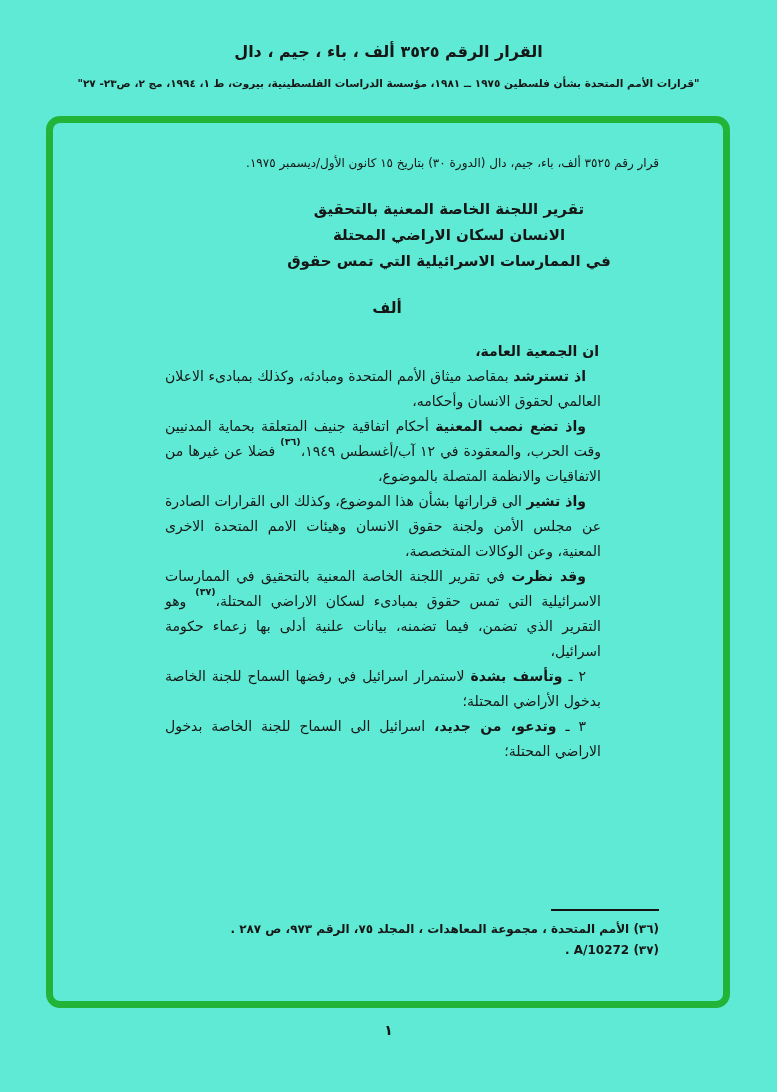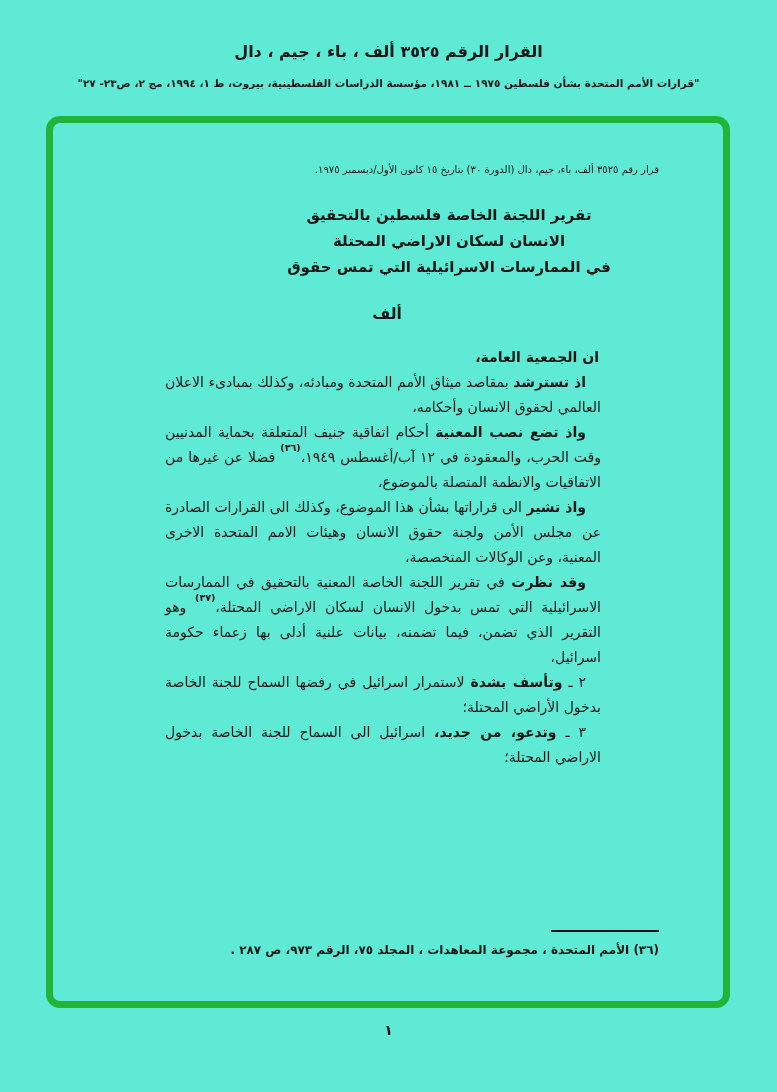--- a/index.html
+++ b/index.html
@@ -33,22 +33,22 @@
     border-radius:14px;
   }
   
   .content{
     direction:rtl;
     padding:16px 64px 0 112px;
     font-size:14px;line-height:25px;
     text-align:justify;
   }
   .intro{
-    margin:18px 0 20px 0;
-    font-size:10px;
+    margin:12px 0 20px 0;
+    font-size:12px;
     text-align:justify;
   }
   .doc-title{
     text-align:center;font-weight:bold;
     font-size:15px;line-height:26px;
     margin:0 0 22px 0;
     position:relative;left:37px;
   }
   .section-head{
     text-align:center;font-weight:bold;
@@ -91,47 +91,48 @@
     <div class="hdr-title">القرار الرقم ٣٥٢٥ ألف ، باء ، جيم ، دال</div>
     <div class="hdr-cite">"قرارات الأمم المتحدة بشأن فلسطين ١٩٧٥ ــ ١٩٨١، مؤسسة الدراسات الفلسطينية، بيروت، ط ١، ١٩٩٤، مج ٢، ص٢٣- ٢٧"</div>
   </div>
 
   <div class="frame">
     <div class="content">
 
       <p class="intro">قرار رقم ٣٥٢٥ ألف، باء، جيم، دال (الدورة ٣٠) بتاريخ ١٥ كانون الأول/ديسمبر ١٩٧٥.</p>
 
       <div class="doc-title">
-        <div>تقرير اللجنة الخاصة فلسطين بالتحقيق</div>
+        <div>تقرير اللجنة الخاصة المعنية بالتحقيق</div>
         <div>الانسان لسكان الاراضي المحتلة</div>
         <div>في الممارسات الاسرائيلية التي تمس حقوق</div>
       </div>
 
       <div class="section-head">ألف</div>
 
       <div class="body-block">
         <p class="opening"><span class="b">ان الجمعية العامة،</span></p>
 
         <p><span class="b">اذ تسترشد</span><span> بمقاصد ميثاق الأمم المتحدة ومبادئه، وكذلك بمبادىء الاعلان العالمي لحقوق الانسان وأحكامه،</span></p>
 
         <p><span class="b">واذ تضع نصب المعنية</span><span> أحكام اتفاقية جنيف المتعلقة بحماية المدنيين وقت الحرب، والمعقودة في ١٢ آب/أغسطس ١٩٤٩،</span><sup class="fnref">(٣٦)</sup><span> فضلا عن غيرها من الاتفاقيات والانظمة المتصلة بالموضوع،</span></p>
 
         <p><span class="b">واذ تشير</span><span> الى قراراتها بشأن هذا الموضوع، وكذلك الى القرارات الصادرة عن مجلس الأمن ولجنة حقوق الانسان وهيئات الامم المتحدة الاخرى المعنية، وعن الوكالات المتخصصة،</span></p>
 
-        <p><span class="b">وقد نظرت</span><span> في تقرير اللجنة الخاصة المعنية بالتحقيق في الممارسات الاسرائيلية التي تمس بدخول الانسان لسكان الاراضي المحتلة،</span><sup class="fnref">(٣٧)</sup><span> وهو التقرير الذي تضمن، فيما تضمنه، بيانات علنية أدلى بها زعماء حكومة اسرائيل،</span></p>
+        <p><span class="b">وقد نظرت</span><span> في تقرير اللجنة الخاصة المعنية بالتحقيق في الممارسات الاسرائيلية التي تمس حقوق بمبادىء لسكان الاراضي المحتلة،</span><sup class="fnref">(٣٧)</sup><span> وهو التقرير الذي تضمن، فيما تضمنه، بيانات علنية أدلى بها زعماء حكومة اسرائيل،</span></p>
 
 
         <p><span>٢ ـ</span> <span class="b">وتأسف بشدة</span><span> لاستمرار اسرائيل في رفضها السماح للجنة الخاصة بدخول الأراضي المحتلة؛</span></p>
 
         <p><span>٣ ـ</span> <span class="b">وتدعو، من جديد،</span><span> اسرائيل الى السماح للجنة الخاصة بدخول الاراضي المحتلة؛</span></p>
       </div>
 
     </div>
 
     <div class="footnotes">
       <div class="fn-rule"></div>
       <div class="fn"><span>(٣٦)</span> <span>الأمم المتحدة ، مجموعة المعاهدات ، المجلد ٧٥، الرقم ٩٧٣، ص ٢٨٧ .</span></div>
+      <div class="fn"><span>(٣٧)</span> <span>A/10272 .</span></div>
     </div>
   </div>
 
   <div class="pagenum">١</div>
 
 </div>
 
 </body></html>

